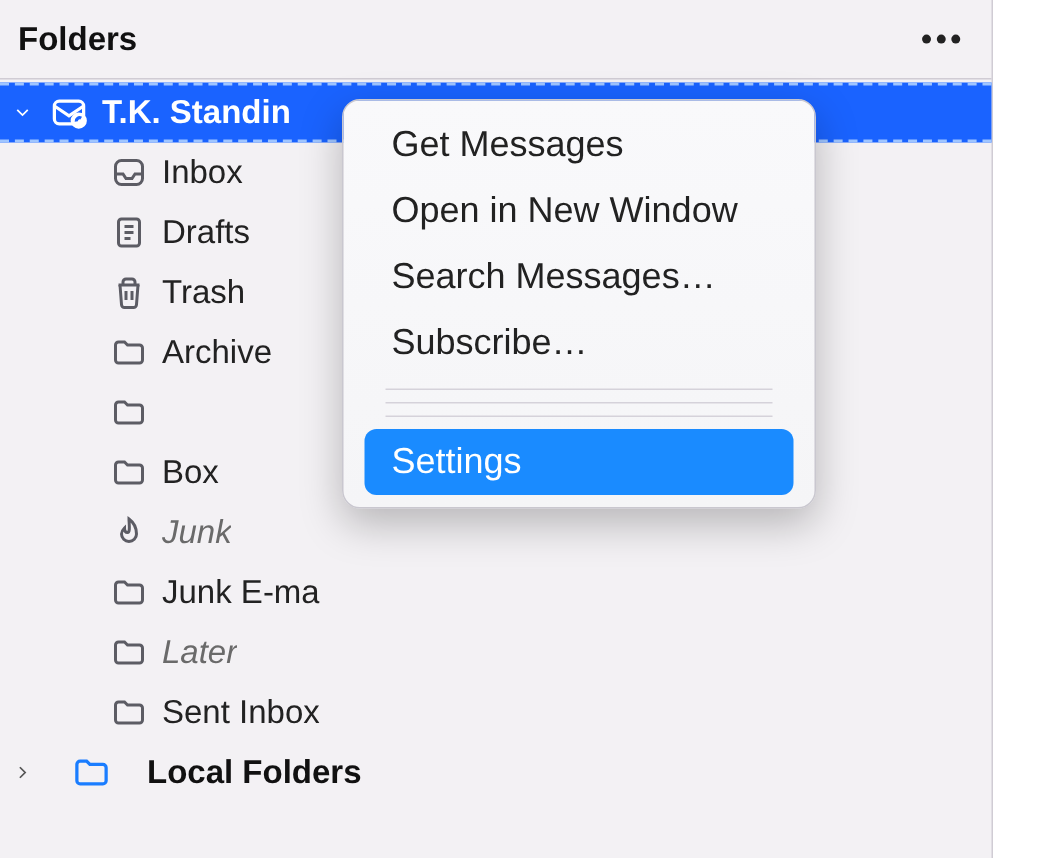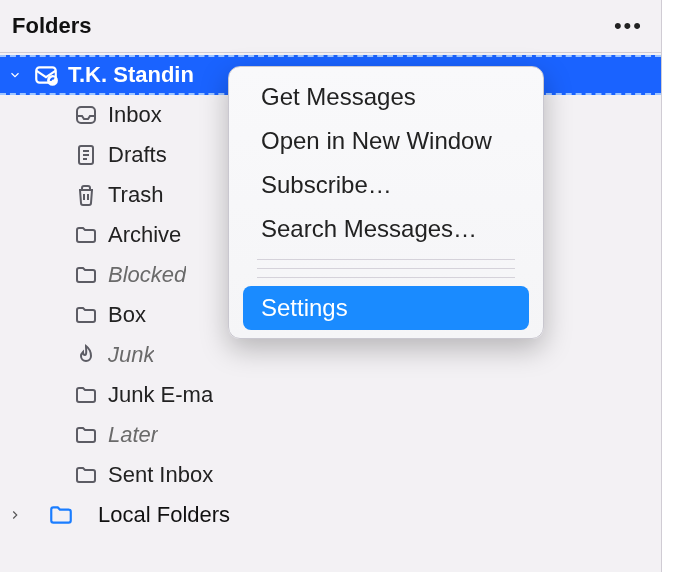--- a/index.html
+++ b/index.html
@@ -15,21 +15,21 @@
   .tree { padding-top: 2px; }
 
   .row { display: flex; align-items: center; height: 40px; gap: 8px; padding-left: 6px; font-size: 22px; color: #222; }
   .row .twisty { width: 18px; display:flex; justify-content:center; }
   .row .icon { width: 28px; height: 28px; display:flex; align-items:center; justify-content:center; }
   .row.depth1 { padding-left: 72px; }
   .row.italic { font-style: italic; color: #6a6a6a; }
   .row.account { background: #1a63ff; color: #fff; border-top: 2px dashed #9fc5ff; border-bottom: 2px dashed #9fc5ff; }
   .row.account .label { font-weight: 700; flex:1; overflow:hidden; white-space:nowrap; }
   .row .label { white-space: nowrap; overflow: hidden; }
-  .row.local { font-weight: 400; gap: 23px; }
+  .row.local { font-weight: 700; gap: 23px; }
   .row.local .label { color:#111; }
 
   svg.icon-svg { stroke: #5c5c64; fill: none; stroke-width: 2; }
   .row.account svg.icon-svg { stroke: #fff; }
   .row.local svg.icon-svg { stroke: #1a7dff; }
 
   .ctxmenu {
     position: absolute;
     top: 66px; left: 228px;
     width: 316px;
@@ -110,21 +110,20 @@
               </svg>
             </span>
             <span class="label">Archive</span>
           </div>
           <div class="row depth1 italic">
             <span class="icon">
               <svg class="icon-svg" width="24" height="24" viewBox="0 0 24 24">
                 <path d="M3 7a2 2 0 012-2h4l2 2h8a2 2 0 012 2v8a2 2 0 01-2 2H5a2 2 0 01-2-2z"></path>
               </svg>
             </span>
-            <span class="label">Blocked</span>
           </div>
           <div class="row depth1">
             <span class="icon">
               <svg class="icon-svg" width="24" height="24" viewBox="0 0 24 24">
                 <path d="M3 7a2 2 0 012-2h4l2 2h8a2 2 0 012 2v8a2 2 0 01-2 2H5a2 2 0 01-2-2z"></path>
               </svg>
             </span>
             <span class="label">Box</span>
           </div>
           <div class="row depth1 italic">
@@ -173,22 +172,22 @@
             </svg>
         </span>
         <span class="label">Local Folders</span>
       </div>
 
     </div>
 
     <div class="ctxmenu" id="ctxmenu">
         <div class="mi">Get Messages</div>
         <div class="mi">Open in New Window</div>
+        <div class="mi">Search Messages…</div>
         <div class="mi">Subscribe…</div>
-        <div class="mi">Search Messages…</div>
         <div class="sep"></div>
         <div class="sep"></div>
         <div class="sep"></div>
         <div class="mi hl">Settings</div>
       </div>
 
   </div>
   <div class="right"></div>
 </div>
 

